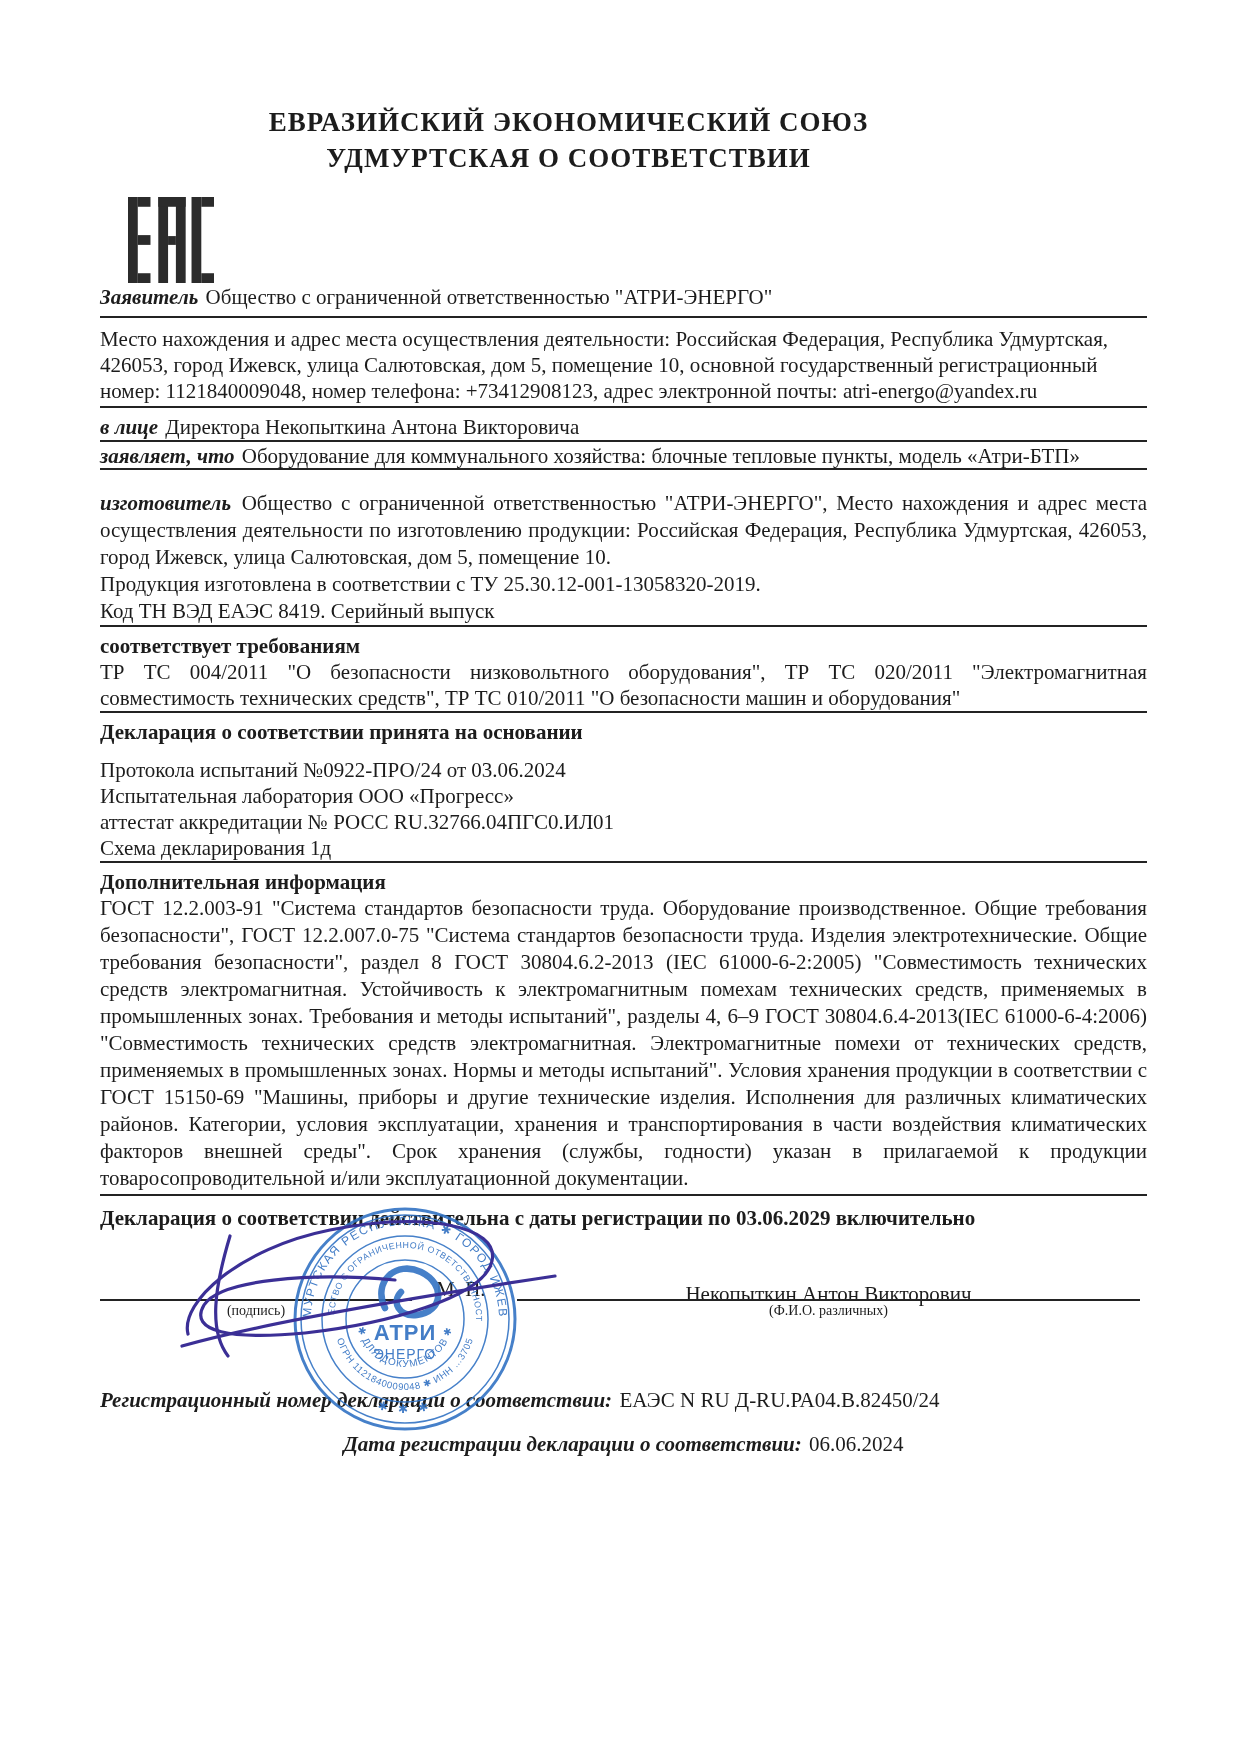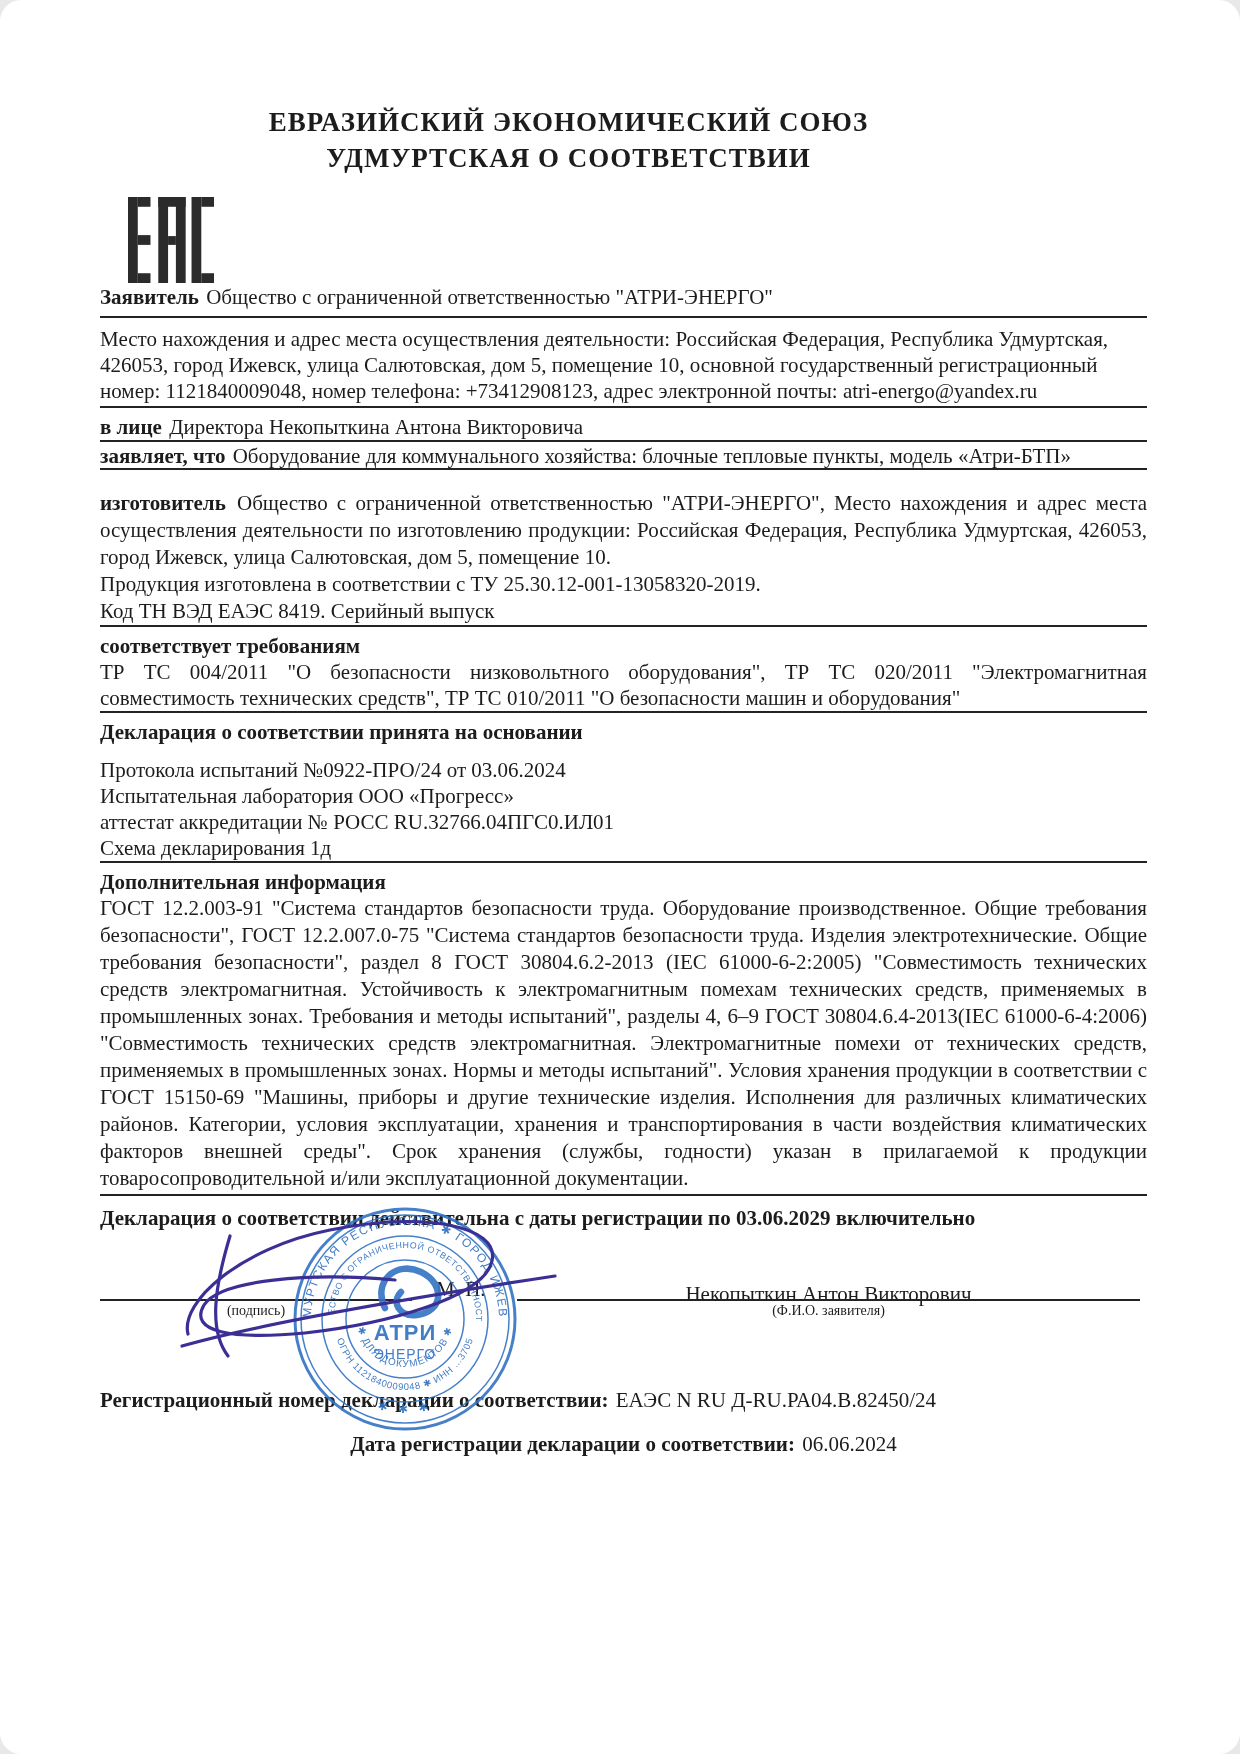--- a/index.html
+++ b/index.html
@@ -1,29 +1,29 @@
 <!DOCTYPE html>
 <html><head>
 <meta charset="utf-8">
 <style>
   html,body { margin:0; padding:0; background:#e8e8e8; }
   .page {
     position:relative; width:1240px; height:1754px; background:#ffffff;
-    font-family:"Liberation Serif", serif; color:#1c1c1c; overflow:hidden;border-radius:21px;
+    font-family:"Liberation Serif", serif; color:#1c1c1c; overflow:hidden;
   }
   .content { position:absolute; left:100px; top:0; width:1047px; }
 
   .doc-title { text-align:center; padding-top:104px; padding-right:110px;
     font-weight:bold; font-size:27px; line-height:36px; letter-spacing:1px; }
 
   .eac-mark { position:absolute; left:128px; top:196px; width:86px; height:88px; }
 
   .row  { font-size:21px; line-height:26px; }
   .rule { border-bottom:2px solid #232323; }
-  b.lbl { margin-right:2px; }
+  b.lbl { margin-right:2px;font-style:italic; }
 
   .applicant-row   { margin-top:108px; padding-bottom:6px; }
   .address-row     { margin-top:8px;  line-height:26px; padding-bottom:2px; }
   .person-row      { margin-top:6px; }
   .declares-row    { margin-top:2px;  line-height:24px; }
   .manufacturer-row{ margin-top:20px;  line-height:27px; text-align:justify; }
   .manu-extra      { text-align:left; }
   .compliance-head { margin-top:6px;  font-weight:bold; }
   .compliance-text { line-height:26px; text-align:justify; }
   .basis-head      { margin-top:6px;  font-weight:bold; }
@@ -163,21 +163,21 @@
         </g>
       </svg>
 
       <div class="sig-line" style="left:0; top:67px; width:312px;"></div>
       <div class="cap" style="left:0; top:71px; width:312px;">(подпись)</div>
 
       <div class="mp" style="left:336px; top:45px;">М. П.</div>
 
       <div class="fio-name" style="left:417px; top:50px; width:623px;">Некопыткин Антон Викторович</div>
       <div class="sig-line" style="left:417px; top:67px; width:623px;"></div>
-      <div class="cap" style="left:417px; top:71px; width:623px;">(Ф.И.О. заявителя)</div>
+      <div class="cap" style="left:417px; top:71px; width:623px;">(Ф.И.О. различных)</div>
     </div>
 
     <div class="row reg-row">
       <b class="lbl">Регистрационный номер декларации о соответствии:</b>
       <span>ЕАЭС N RU Д-RU.РА04.В.82450/24</span>
     </div>
 
     <div class="row reg-row date-row">
       <b class="lbl">Дата регистрации декларации о соответствии:</b>
       <span>06.06.2024</span>

